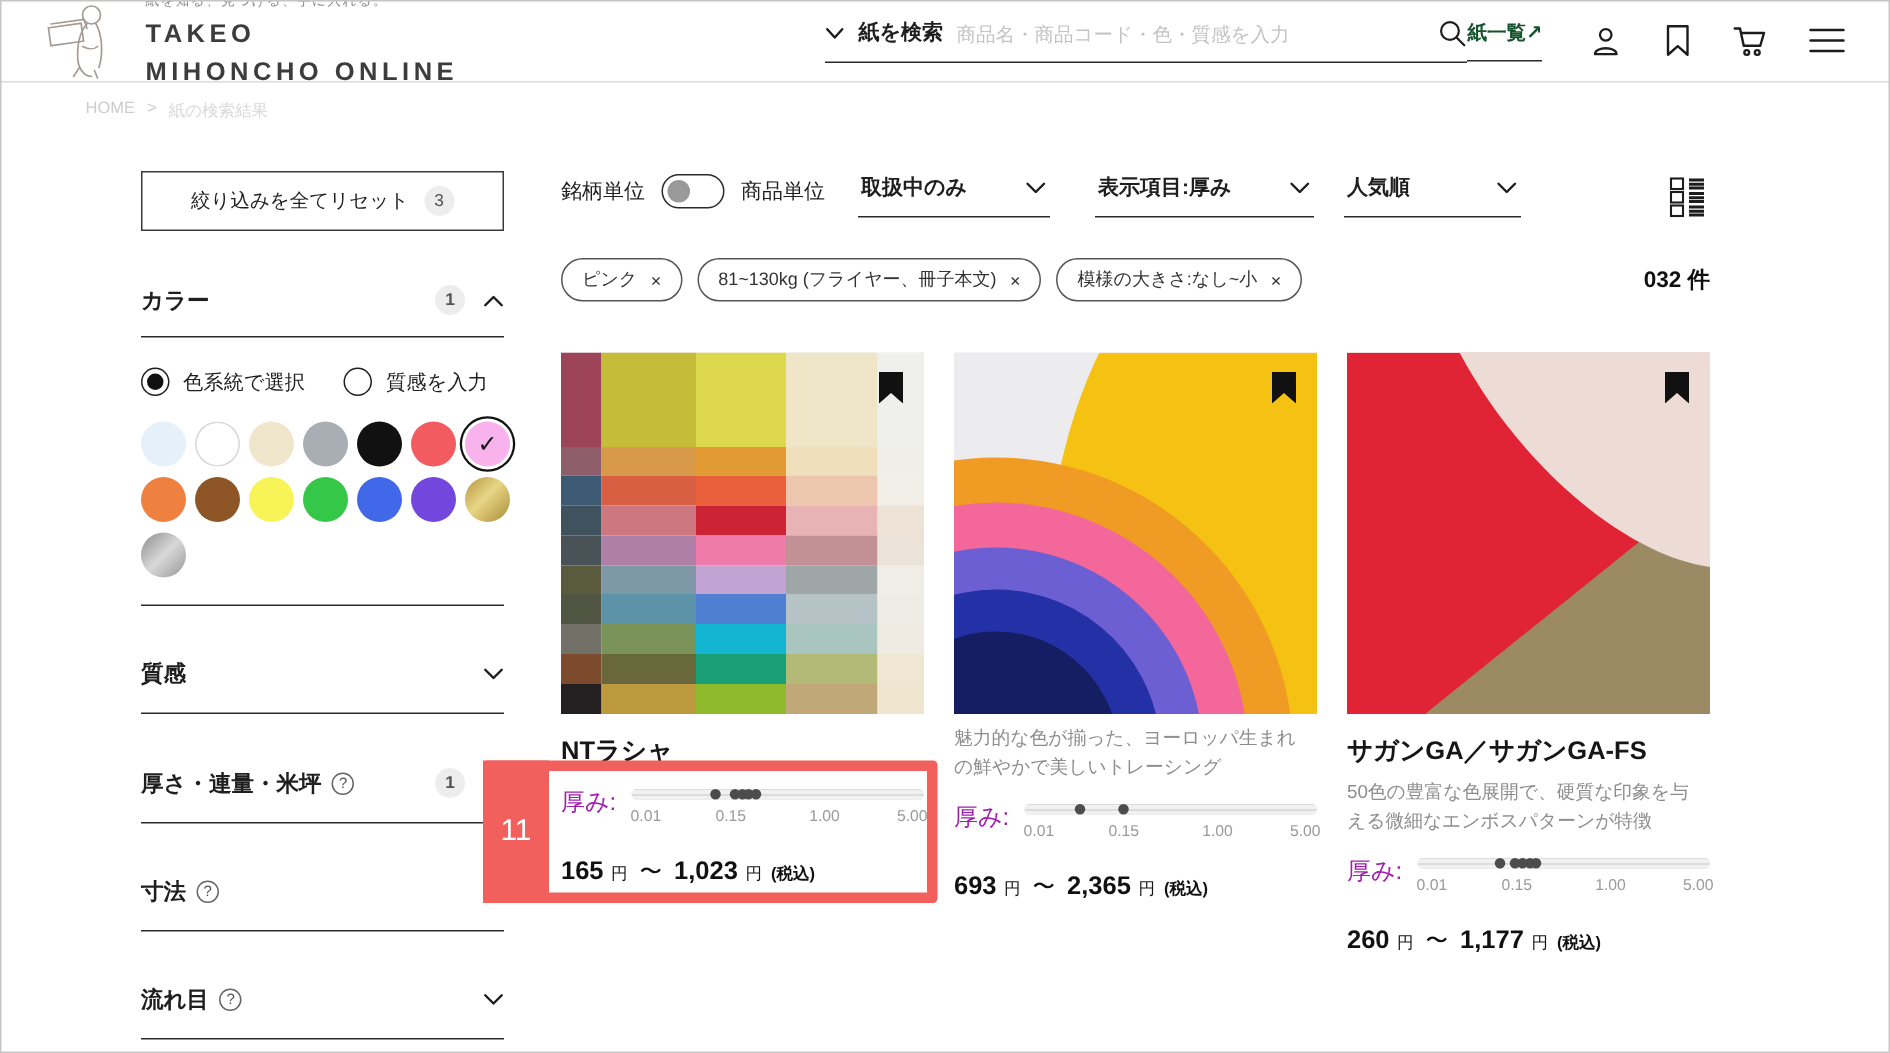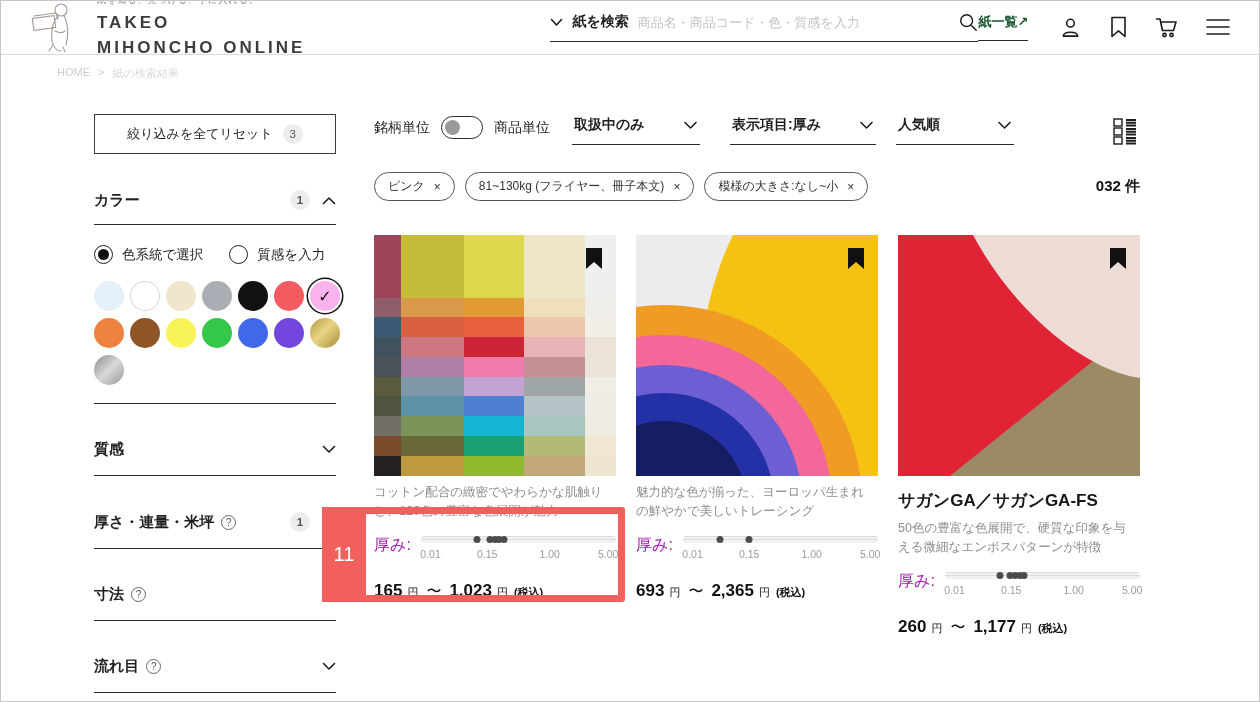--- a/index.html
+++ b/index.html
@@ -397,21 +397,21 @@
                 <div class="sw-cell" style="width: 26%; background: rgb(189, 154, 61);"></div>
                 <div class="sw-cell" style="width: 25%; background: rgb(143, 186, 46);"></div>
                 <div class="sw-cell" style="width: 25%; background: rgb(193, 168, 120);"></div>
                 <div class="sw-cell" style="width: 13%; background: rgb(239, 230, 207);"></div>
               </div>
             </div>
             <svg width="16" height="21" viewBox="0 0 16 21" class="bm-filled">
               <path d="M0 0 H16 V21 L8 14 L0 21 Z" fill="#111"></path>
             </svg>
           </div>
-        <div class="card-desc">コットン配合の緻密でやわらかな肌触りと、120色の豊富な色展開が魅力</div>
+        <div class="card-title">NTラシャ</div>
         <div class="thick-row">
           <span class="thick-label">厚み:</span>
           <div class="track-wrap">
             <div class="track"></div>
             <div></div>
               <div></div>
           <span class="dot" style="left: 28.7%;"></span>
               <span class="dot" style="left: 35.3%;"></span>
               <span class="dot" style="left: 37.8%;"></span>
               <span class="dot" style="left: 40.2%;"></span>

